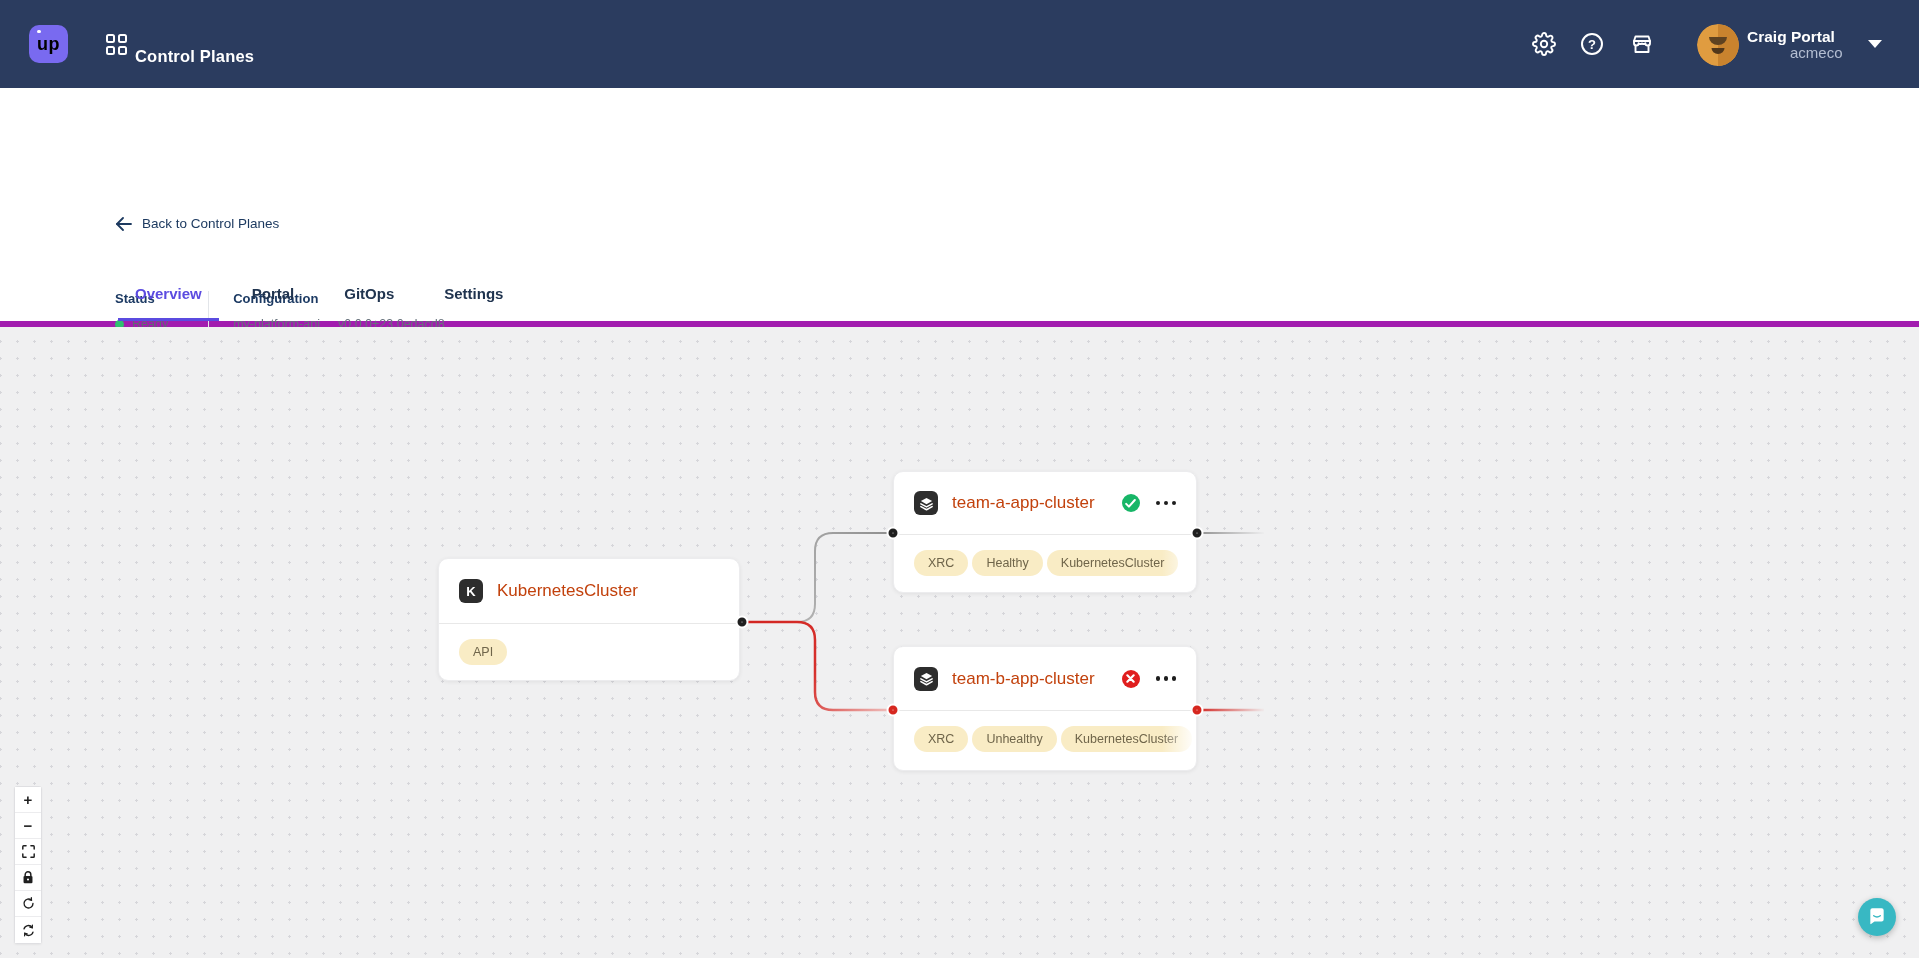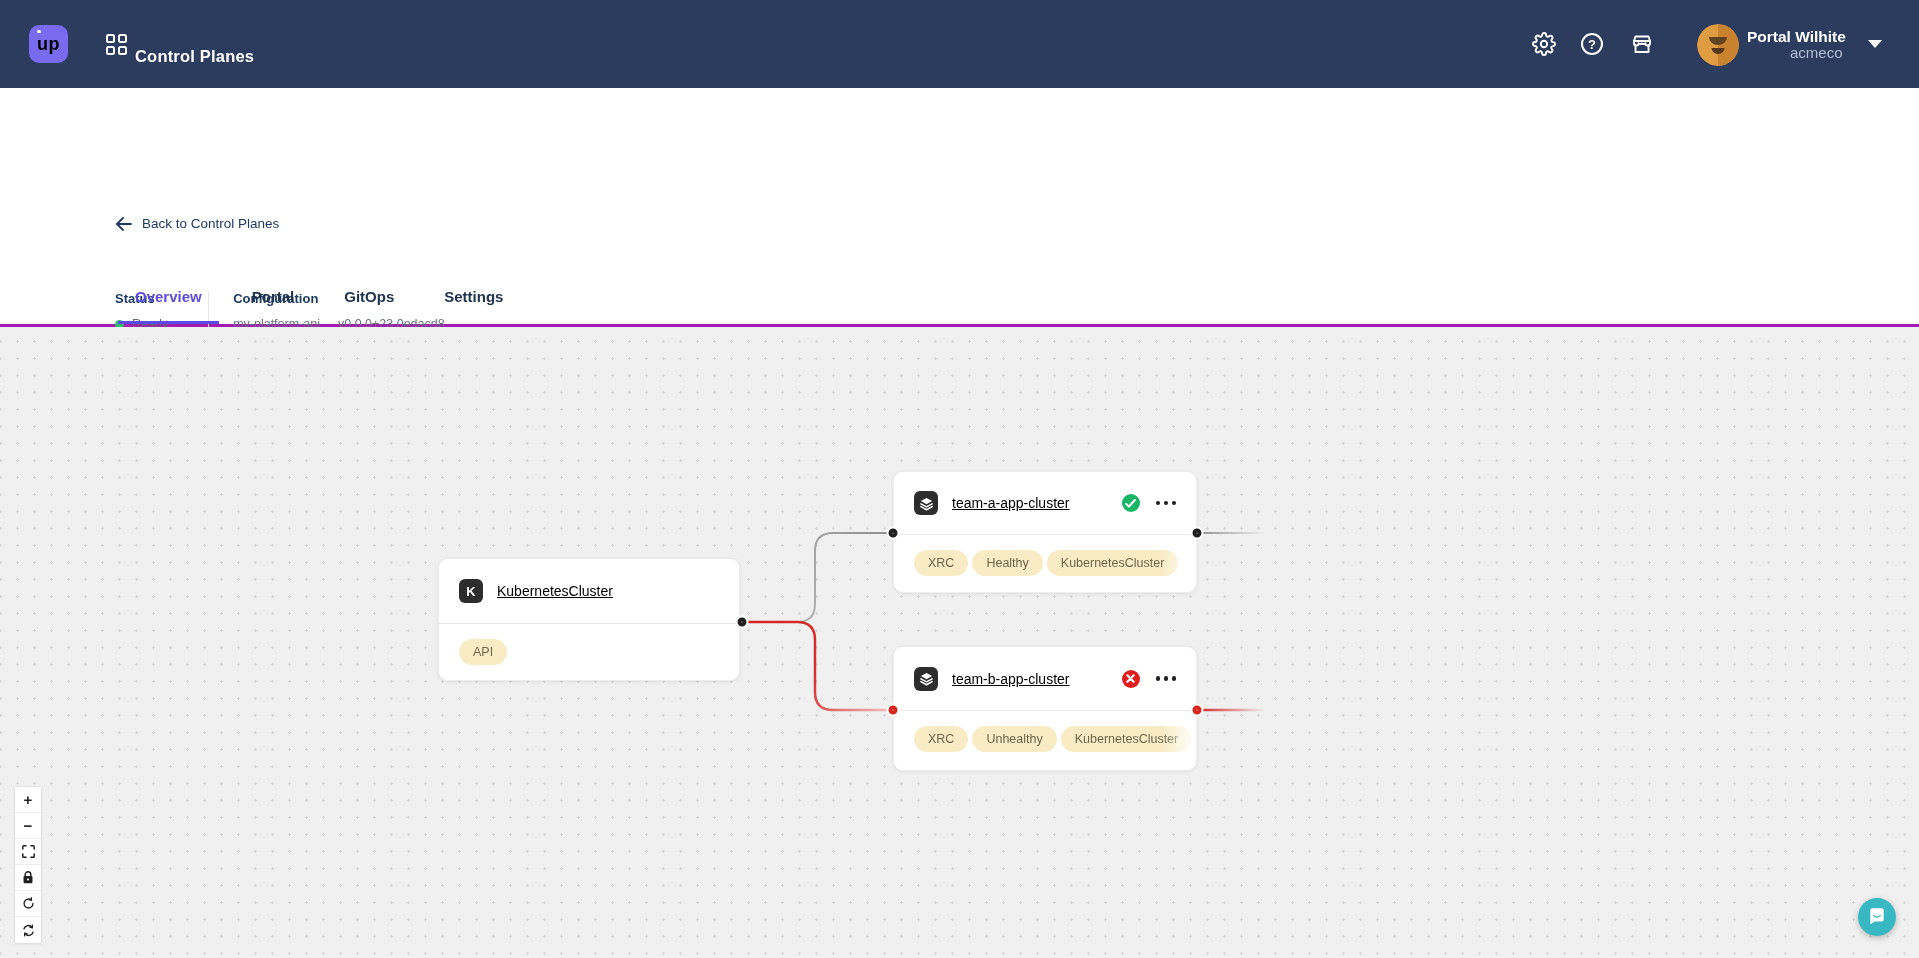--- a/index.html
+++ b/index.html
@@ -17,21 +17,21 @@
   .tb-icon { position:absolute; top:31px; width:26px; height:26px; color:#fff; display:flex; align-items:center; justify-content:center; cursor:pointer; }
   .tb-gear { left:1531px; } .tb-help { left:1579px; } .tb-store { left:1629px; }
   .help-circle { width:22px; height:22px; border:2px solid #fff; border-radius:50%; display:flex; align-items:center; justify-content:center; font-size:13px; font-weight:bold; color:#fff; }
   .avatar { position:absolute; left:1697px; top:24px; width:42px; height:42px; border-radius:50%; overflow:hidden; cursor:pointer; }
   .user-block { position:absolute; left:1747px; top:27px; cursor:pointer; }
   .user-name { color:#fff; font-size:15.5px; font-weight:bold; line-height:19px; }
   .user-org  { color:#b4bed2; font-size:15px; line-height:14px;margin-left:43px; }
   .caret-down { position:absolute; left:1868px; top:40px; width:0; height:0; border-left:7px solid transparent; border-right:7px solid transparent; border-top:8px solid #fff; cursor:pointer; }
 
   
-  .page-header { position:relative; height:239px; background:#fff; border-bottom:3px solid #a21caf; }
+  .page-header { position:relative; height:239px; background:#fff; border-bottom:6px solid #a21caf; }
   .back-link { position:absolute; left:115px; top:128px; display:flex; align-items:center; gap:10px; color:#1d3a60; font-size:13.5px; cursor:pointer; }
   .page-title { position:absolute; left:113px; top:148px; font-size:25px; font-weight:bold; color:#1c3a63; letter-spacing:0.2px; }
   .meta { position:absolute; left:115px; top:203px; display:flex; }
   .meta-block .meta-label { font-size:13px; font-weight:bold; color:#1c3a63; margin-bottom:11px; }
   .meta-val { display:flex; align-items:center; gap:8px; font-size:12.5px; color:#5e6a74; }
   .status-dot { width:9px; height:9px; border-radius:50%; background:#2fbf71; }
   .meta-divider { width:1px; background:#e2e5e9; margin:0 24px 0 40px; }
   .config-vals { display:flex; gap:18px; font-size:12.5px; color:#67727c; }
 
   .tabs { position:absolute; left:118px; bottom:0; display:flex; gap:16px; height:56px; }
@@ -41,21 +41,21 @@
 
   
   .canvas { position:relative; height:631px; background:#f0f0f1;
             background-image:radial-gradient(#d6d6da 1.3px, transparent 1.3px);
             background-size:17px 17px; background-position:9px 6px; overflow:hidden; }
   .edges { position:absolute; inset:0; pointer-events:none; }
 
   .node { position:absolute; background:#fff; border:1px solid #ececee; border-radius:10px; box-shadow:0 1px 4px rgba(0,0,0,0.07); cursor:pointer; }
   .node-header { display:flex; align-items:center; padding:0 20px; }
   .node-icon { width:24px; height:24px; border-radius:6px; background:#2d2d2d; color:#fff; display:flex; align-items:center; justify-content:center; flex:none; font-size:13px; font-weight:bold; }
-  .node-label { margin-left:14px; font-size:14px; color:#000000; white-space:nowrap;text-decoration:underline; }
+  .node-label { margin-left:14px; font-size:17px; color:#c2410c; white-space:nowrap; }
   .node-status { margin-left:auto; width:18px; height:18px; border-radius:50%; display:flex; align-items:center; justify-content:center; flex:none; }
   .node-status.ok { background:#17b667; } .node-status.err { background:#e01e1e; }
   .ellipsis { margin-left:16px; display:flex; gap:3.5px; cursor:pointer; padding:4px 0; }
   .ellipsis i { width:4.5px; height:4.5px; border-radius:50%; background:#1d1d1d; }
   .node-divider { border-top:1px solid #e8e8e8; }
   .badge-row { position:relative; display:flex; gap:4px; padding:15px 0 0 20px; overflow:hidden; white-space:nowrap; }
   .badge { background:#f9ecc5; color:#6f654a; font-size:12.5px; padding:6px 14px; border-radius:14px; flex:none; }
   .fade-right { position:absolute; top:0; right:0; bottom:0; width:34px; background:linear-gradient(to right, rgba(255,255,255,0), #fff); pointer-events:none; }
 
   .handle { position:absolute; width:9px; height:9px; background:#fff; border:4.5px solid #1f1f1f; border-radius:50%; box-shadow:0 0 0 2px #fff; transform:translate(-50%,-50%); cursor:pointer; }
@@ -102,21 +102,21 @@
 
   <div class="avatar">
     <svg width="42" height="42" viewBox="0 0 42 42">
       <circle cx="21" cy="21" r="21" fill="#e09c40"></circle>
       <path d="M21 0 A21 21 0 0 1 21 42 Z" fill="#c9832e"></path>
       <path d="M12 13 h18 a9 8 0 0 1 -18 0 Z" fill="#5f4220"></path>
       <path d="M14.5 24 h13 a6.5 6 0 0 1 -13 0 Z" fill="#52371a"></path>
     </svg>
   </div>
   <div class="user-block">
-    <div class="user-name">Portal Wilhite</div>
+    <div class="user-name">Craig Portal</div>
     <div class="user-org">acmeco</div>
   </div>
   <div class="caret-down"></div>
 </header>
 
 <section class="page-header">
   <div class="back-link">
     <svg width="17" height="14" viewBox="0 0 17 14" fill="none" stroke="#1d3a60" stroke-width="1.8" stroke-linecap="round" stroke-linejoin="round">
       <path d="M8 1 L2 7 L8 13"></path>
         <path d="M2 7 H16"></path>

